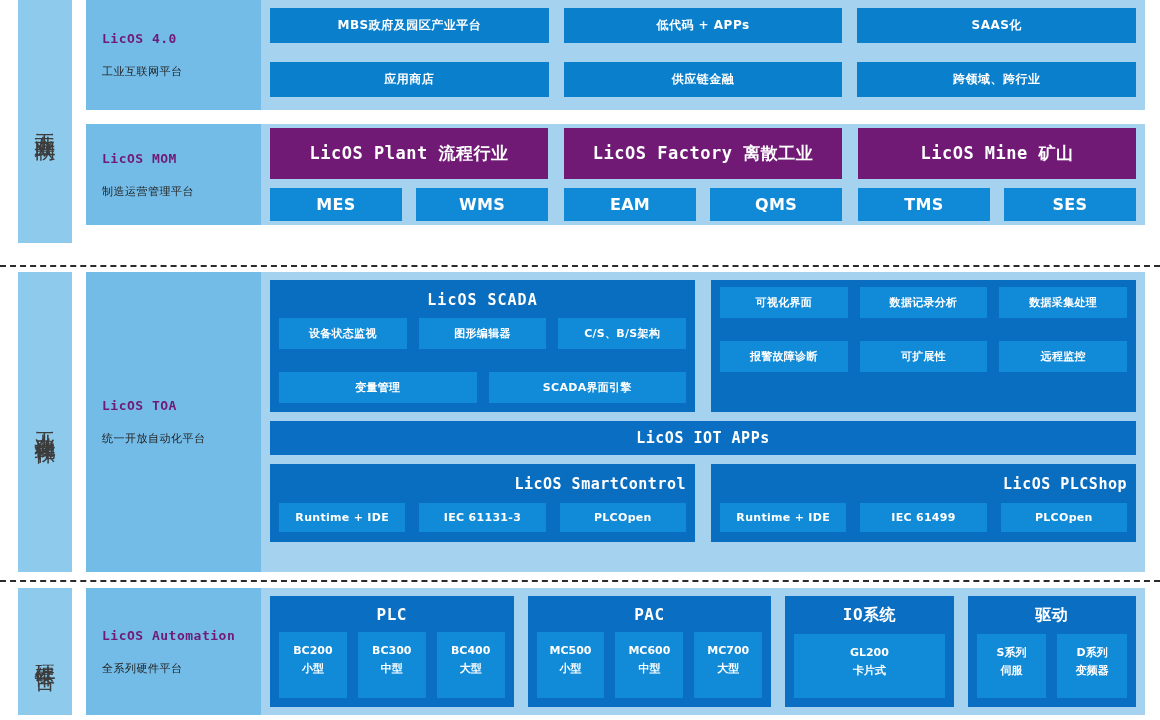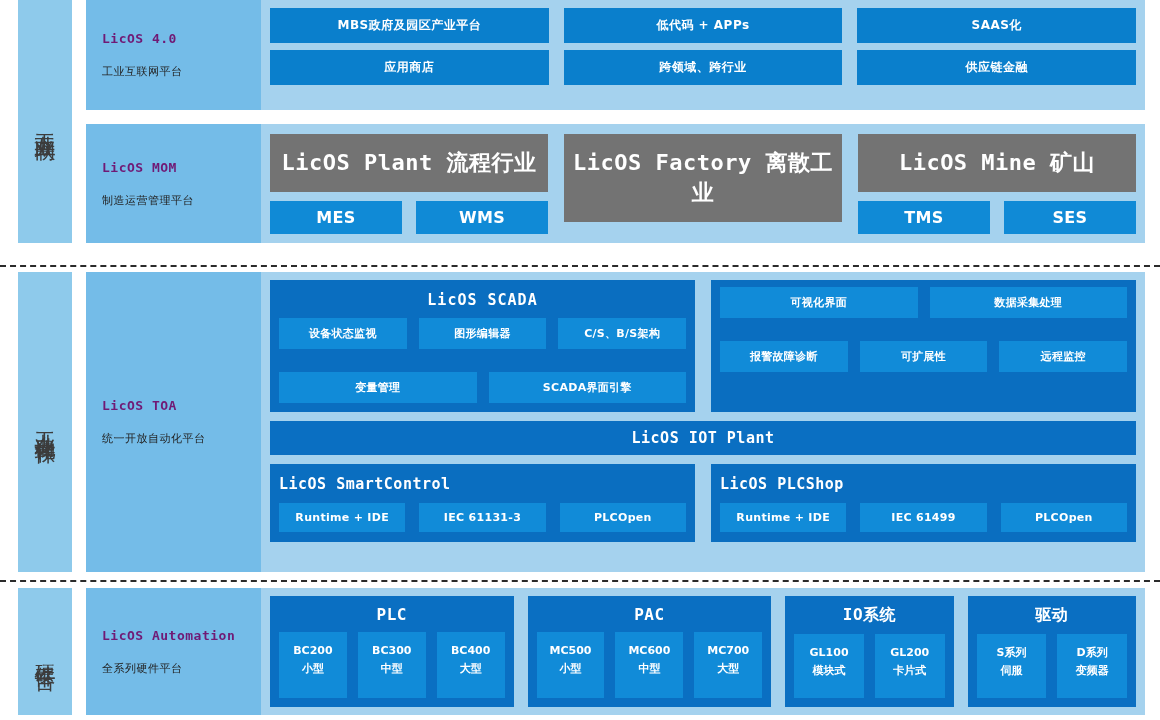--- a/index.html
+++ b/index.html
@@ -24,31 +24,31 @@
   
   .row{display:flex;align-items:stretch;background:#a5d2ee;margin-left:14px;margin-right:15px;}
   .row-head{
     width:175px;flex:0 0 175px;background:#74bce8;
     display:flex;flex-direction:column;justify-content:center;
     padding-left:16px;box-sizing:border-box;
   }
   .row-head .t{font-size:13px;font-weight:bold;color:#701a75;letter-spacing:.5px;
     font-family:"DejaVu Sans Mono","Liberation Mono",monospace;}
   .row-head .s{font-size:11px;color:#222;margin-top:18px;letter-spacing:.5px;}
-  .row-content{flex:1;padding:8px 9px;box-sizing:border-box;display:flex;flex-direction:column;gap:7px;}
+  .row-content{flex:1;padding:8px 9px;box-sizing:border-box;display:flex;flex-direction:column;gap:19px;}
 
   
   .grid3{display:flex;gap:15px;}
   .grid3>*{flex:1;}
   .bar{
     background:#0a7fcc;color:#fff;text-align:center;
     font-size:12px;font-weight:bold;letter-spacing:.5px;
     padding:9px 4px;box-sizing:border-box;
   }
-  .bar.big{font-size:22px;padding:14px 4px;background:#737373;
+  .bar.big{font-size:17px;padding:14px 4px;background:#701a75;
     font-family:"DejaVu Sans Mono","Liberation Mono",monospace;}
   .chip{
     background:#108ad6;color:#fff;text-align:center;
     font-size:16px;font-weight:bold;padding:7px 2px;box-sizing:border-box;
     letter-spacing:.3px;
   }
 
   
   .mom-groups{display:flex;gap:16px;}
   .mom-group{flex:1;display:flex;flex-direction:column;gap:9px;}
@@ -69,21 +69,21 @@
   .pchip{
     background:#118bd8;color:#fff;text-align:center;font-size:11px;
     font-weight:bold;padding:8px 2px;box-sizing:border-box;letter-spacing:.3px;
   }
   .iot{background:#0a6fc2;color:#fff;text-align:center;font-size:15px;font-weight:bold;
     padding:8px 0;letter-spacing:.5px;
     font-family:"DejaVu Sans Mono","Liberation Mono",monospace;}
 
   .ctl-pair{display:flex;gap:16px;}
   .ctl{flex:1;background:#0a6ec0;padding:7px 9px 10px;box-sizing:border-box;}
-  .ctl-title{color:#fff;text-align:left;font-size:15px;font-weight:bold;padding:4px 0 10px;
+  .ctl-title{color:#fff;text-align:right;font-size:15px;font-weight:bold;padding:4px 0 10px;
     letter-spacing:.5px;font-family:"DejaVu Sans Mono","Liberation Mono",monospace;}
   .ctl-chips{display:flex;gap:14px;}
   .ctl-chips>*{flex:1;}
 
   
   .hw-row{display:flex;gap:14px;align-items:stretch;}
   .hw{background:#0a6fc2;padding:6px 9px 9px;box-sizing:border-box;display:flex;flex-direction:column;}
   .hw.plc,.hw.pac{flex:3;}
   .hw.io{flex:2;}
   .hw.drv{flex:2;}
@@ -115,46 +115,50 @@
           <div class="s">工业互联网平台</div>
         </div>
         <div class="row-content">
           <div class="grid3">
             <div class="bar">MBS政府及园区产业平台</div>
             <div class="bar">低代码 + APPs</div>
             <div class="bar">SAAS化</div>
           </div>
           <div class="grid3">
             <div class="bar">应用商店</div>
+            <div class="bar">供应链金融</div>
             <div class="bar">跨领域、跨行业</div>
-            <div class="bar">供应链金融</div>
           </div>
         </div>
       </div>
 
       <div style="height:14px;"></div>
 
-      <div class="row" style="height:119px;">
+      <div class="row" style="height:101px;">
         <div class="row-head">
           <div class="t">LicOS MOM</div>
           <div class="s">制造运营管理平台</div>
         </div>
         <div class="row-content" style="justify-content:center;">
           <div class="mom-groups">
 
             <div class="mom-group">
               <div class="bar big">LicOS Plant 流程行业</div>
               <div class="mom-subs">
                 <div class="chip">MES</div>
                 <div class="chip">WMS</div>
               </div>
             </div>
 
             <div class="mom-group">
               <div class="bar big">LicOS Factory 离散工业</div>
+              <div class="mom-subs">
+                <div class="chip">EAM</div>
+                <div class="chip">QMS</div>
+              </div>
             </div>
 
             <div class="mom-group">
               <div class="bar big">LicOS Mine 矿山</div>
               <div class="mom-subs">
                 <div class="chip">TMS</div>
                 <div class="chip">SES</div>
               </div>
             </div>
 
@@ -191,33 +195,34 @@
                   <div class="pchip">变量管理</div>
                   <div class="pchip">SCADA界面引擎</div>
                 </div>
               </div>
             </div>
 
             <div class="panel">
               <div class="panel-grid">
                 <div class="panel-line">
                   <div class="pchip">可视化界面</div>
+                  <div class="pchip">数据记录分析</div>
                   <div class="pchip">数据采集处理</div>
                 </div>
                 <div class="panel-line">
                   <div class="pchip">报警故障诊断</div>
                   <div class="pchip">可扩展性</div>
                   <div class="pchip">远程监控</div>
                 </div>
               </div>
             </div>
 
           </div>
 
-          <div class="iot">LicOS IOT Plant</div>
+          <div class="iot">LicOS IOT APPs</div>
 
           <div class="ctl-pair">
             <div class="ctl">
               <div class="ctl-title">LicOS SmartControl</div>
               <div class="ctl-chips">
                 <div class="pchip">Runtime + IDE</div>
                 <div class="pchip">IEC 61131-3</div>
                 <div class="pchip">PLCOpen</div>
               </div>
             </div>
@@ -282,24 +287,20 @@
                   <span>MC700</span><br>
                   <span>大型</span>
                 </div>
               </div>
             </div>
 
             <div class="hw io">
               <div class="hw-title">IO系统</div>
               <div class="hw-items">
                 <div class="hwchip">
-                  <span>GL100</span><br>
-                  <span>模块式</span>
-                </div>
-                <div class="hwchip">
                   <span>GL200</span><br>
                   <span>卡片式</span>
                 </div>
               </div>
             </div>
 
             <div class="hw drv">
               <div class="hw-title">驱动</div>
               <div class="hw-items">
                 <div class="hwchip">

